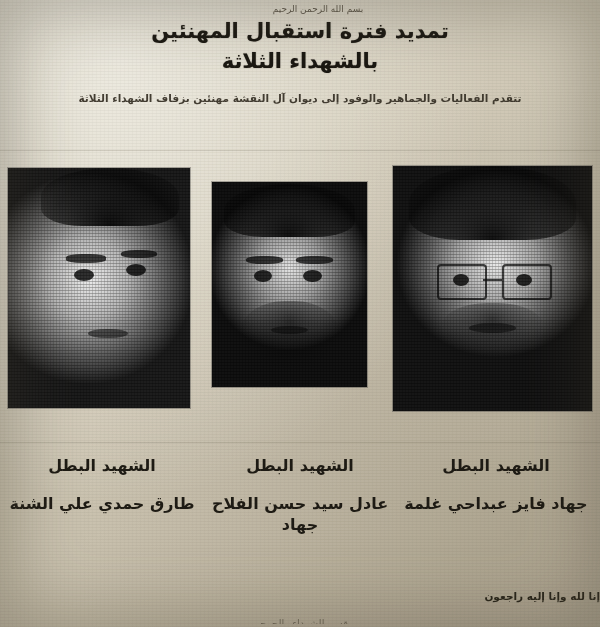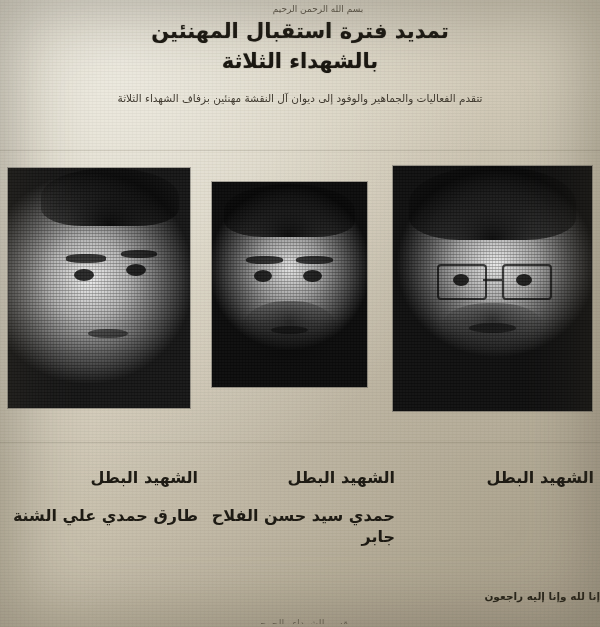--- a/index.html
+++ b/index.html
@@ -70,21 +70,21 @@
     line-height: 1.45;
     color: #1d1a14;
     text-shadow: 0 0 1px rgba(40,35,25,0.5);
   }
   #headline .l2 { display: block; }
   #subhead {
     position: absolute;
     top: 92px;
     left: 0; right: 0;
     font-size: 10.5px;
-    font-weight: normal;
+    font-weight: bold;
     color: #332d23;
     opacity: 0.9;
   }
 
   
   #photos {
     position: absolute;
     top: 160px;
     left: 0;
     width: 600px;
@@ -185,22 +185,22 @@
   
   #names {
     position: absolute;
     top: 455px;
     left: 0;
     width: 600px;
     height: 82px;
   }
   .name-col {
     position: absolute;
-    top: 12px;
-    text-align: right;
+    top: 0;
+    text-align: center;
     direction: rtl;
     color: #201d16;
   }
   .name-title {
     font-size: 16px;
     font-weight: bold;
     line-height: 1.35;
     letter-spacing: 0.2px;
   }
   .name-person {
@@ -315,25 +315,26 @@
     </div>
 
   </div>
 
   <div class="fold" style="top:442px;"></div>
 
   <div id="names">
 
     <div class="name-col" id="name-right">
       <div class="name-title">الشهيد البطل</div>
+      <div class="name-person">جهاد فايز عبداحي غلمة</div>
     </div>
 
     <div class="name-col" id="name-mid">
       <div class="name-title">الشهيد البطل</div>
-      <div class="name-person">حمدي سيد حسن الفلاح جابر</div>
+      <div class="name-person">عادل سيد حسن الفلاح جهاد</div>
     </div>
 
     <div class="name-col" id="name-left">
       <div class="name-title">الشهيد البطل</div>
       <div class="name-person">طارق حمدي علي الشنة</div>
     </div>
 
   </div>
 
 

